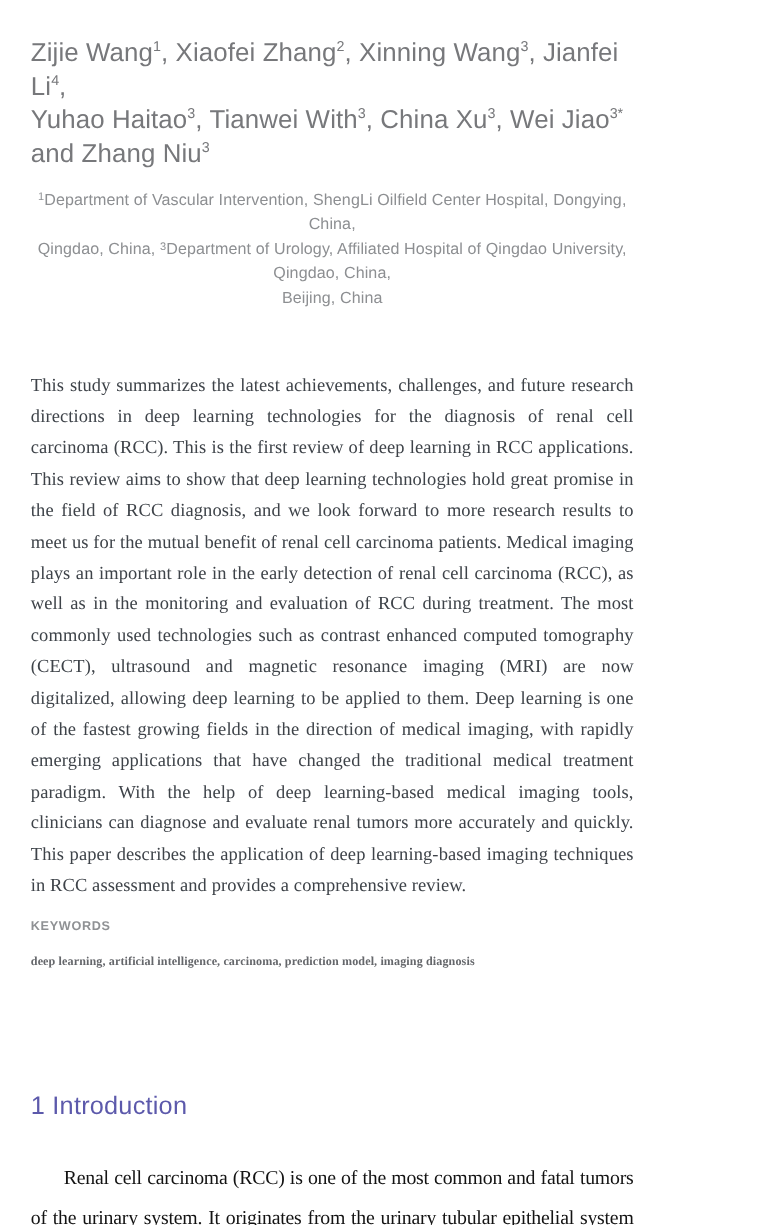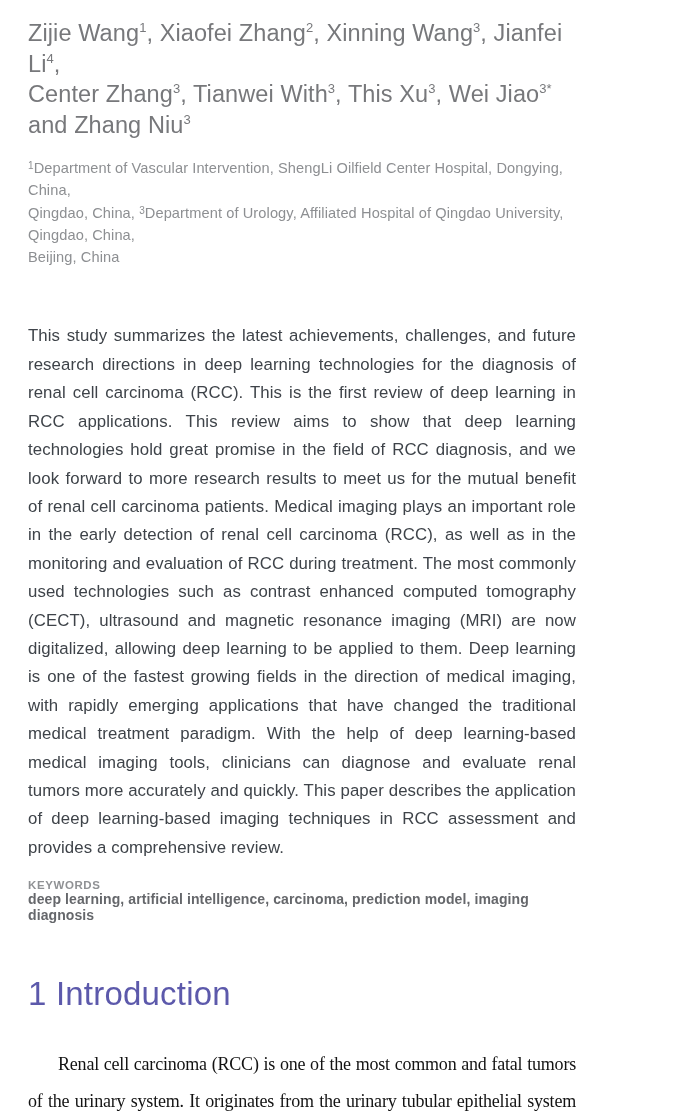--- a/index.html
+++ b/index.html
@@ -7,21 +7,21 @@
     padding: 0;
     background: #ffffff;
     width: 700px;
     height: 1114px;
     overflow: hidden;
   }
   .page {
     box-sizing: border-box;
     width: 604px;
     height: 1114px;
-    padding: 18px 28px 0 28px;
+    padding: 32px 28px 0 28px;
     font-family: "Liberation Sans", sans-serif;
   }
   
   .authors {
     color: #77787b;
     font-size: 23.5px;
     line-height: 30.5px;
     font-weight: 500;
     letter-spacing: 0.1px;
   }
@@ -31,54 +31,57 @@
     vertical-align: 9px;
     letter-spacing: 0;
   }
   
   .affiliations {
     margin-top: 17px;
     color: #8d8f92;
     font-size: 14.6px;
     line-height: 22.3px;
     letter-spacing: 0.1px;
+    text-align: center;
   }
   .affiliations sup {
     font-size: 10px;
     line-height: 0;
     vertical-align: 4px;
   }
   
   .abstract {
     margin-top: 54px;
     color: #3e4349;
     font-size: 16.8px;
     line-height: 28.4px;
     text-align: justify;
     letter-spacing: 0.1px;
+    font-family: Liberation Serif, serif;
   }
   
   .keywords-label {
     color: #8f9194;
     font-size: 11.5px;
     font-weight: bold;
     letter-spacing: 0.6px;
   }
   .keywords-text {
-    margin-top: 0;
+    margin-top: 20px;
     color: #65676b;
-    font-size: 14px;
+    font-size: 11px;
     font-weight: bold;
     letter-spacing: 0.1px;
+    font-family: Liberation Serif, serif;
   }
   
   .section-heading {
-    margin-top: 52px;
+    margin-top: 112px;
     color: #5c59ab;
-    font-size: 33px;
+    font-size: 23px;
     font-weight: 500;
     letter-spacing: 0.2px;
   }
   .intro-paragraph {
     margin-top: 33px;
     font-family: "Liberation Serif", serif;
     color: #131313;
     font-size: 18px;
     line-height: 37.2px;
     text-align: justify;
@@ -88,21 +91,21 @@
     word-spacing: -0.5px;
   }
 </style>
 </head>
 <body>
 
 <div class="page">
 
   <div class="authors" id="authors">
       <div><span>Zijie Wang</span><sup>1</sup>, <span>Xiaofei Zhang</span><sup>2</sup>, <span>Xinning Wang</span><sup>3</sup>, <span>Jianfei Li</span><sup>4</sup>,</div>
-      <div><span>Center Zhang</span><sup>3</sup>, <span>Tianwei With</span><sup>3</sup>, <span>This Xu</span><sup>3</sup>, <span>Wei Jiao</span><sup>3*</sup></div>
+      <div><span>Yuhao Haitao</span><sup>3</sup>, <span>Tianwei With</span><sup>3</sup>, <span>China Xu</span><sup>3</sup>, <span>Wei Jiao</span><sup>3*</sup></div>
       <div><span>and Zhang Niu</span><sup>3</sup></div>
     </div>
 
   <div class="affiliations" id="affiliations">
       <div><sup>1</sup><span>Department of Vascular Intervention, ShengLi Oilfield Center Hospital, Dongying, China,</span></div>
       <div><span>Qingdao, China, </span><sup>3</sup><span>Department of Urology, Affiliated Hospital of Qingdao University, Qingdao, China,</span></div>
       <div><span>Beijing, China</span></div>
     </div>
 
   <p class="abstract">This study summarizes the latest achievements, challenges, and future research directions in deep learning technologies for the diagnosis of renal cell carcinoma (RCC). This is the first review of deep learning in RCC applications. This review aims to show that deep learning technologies hold great promise in the field of RCC diagnosis, and we look forward to more research results to meet us for the mutual benefit of renal cell carcinoma patients. Medical imaging plays an important role in the early detection of renal cell carcinoma (RCC), as well as in the monitoring and evaluation of RCC during treatment. The most commonly used technologies such as contrast enhanced computed tomography (CECT), ultrasound and magnetic resonance imaging (MRI) are now digitalized, allowing deep learning to be applied to them. Deep learning is one of the fastest growing fields in the direction of medical imaging, with rapidly emerging applications that have changed the traditional medical treatment paradigm. With the help of deep learning-based medical imaging tools, clinicians can diagnose and evaluate renal tumors more accurately and quickly. This paper describes the application of deep learning-based imaging techniques in RCC assessment and provides a comprehensive review.</p>

